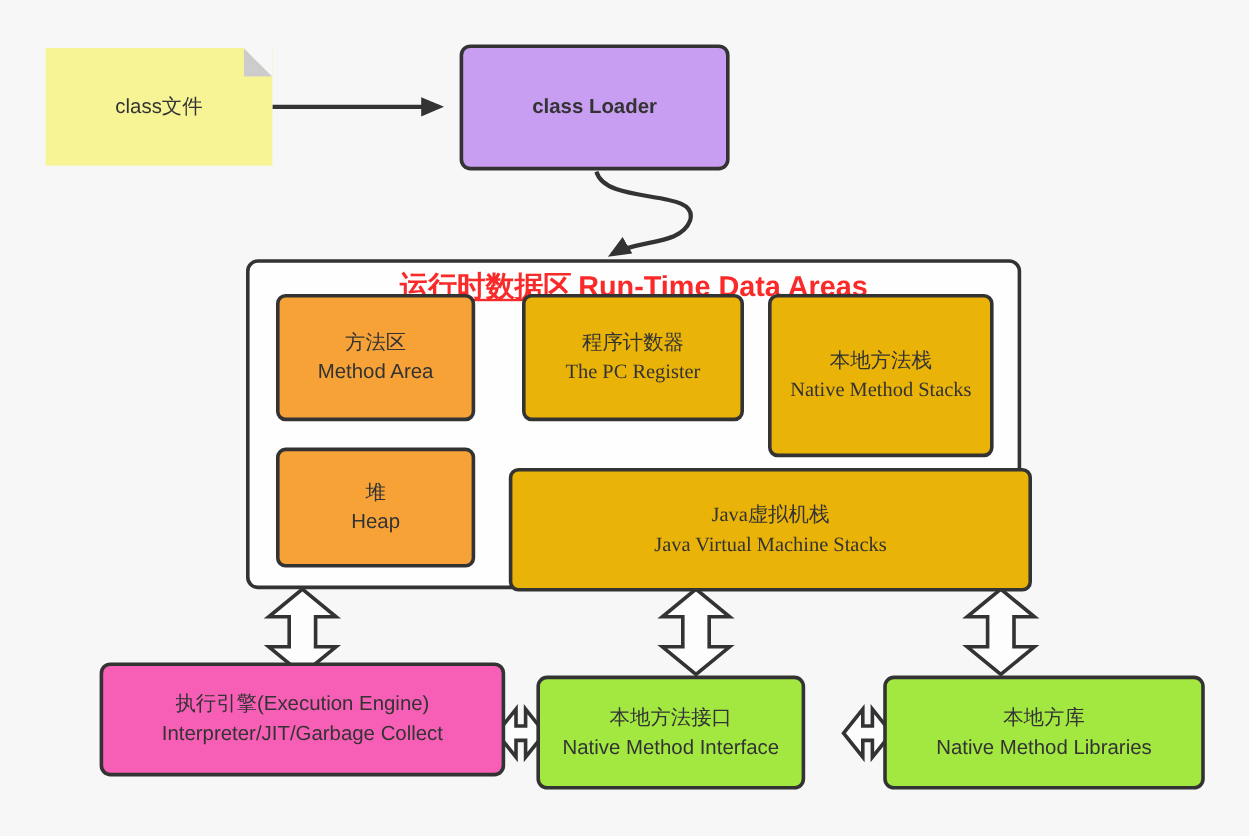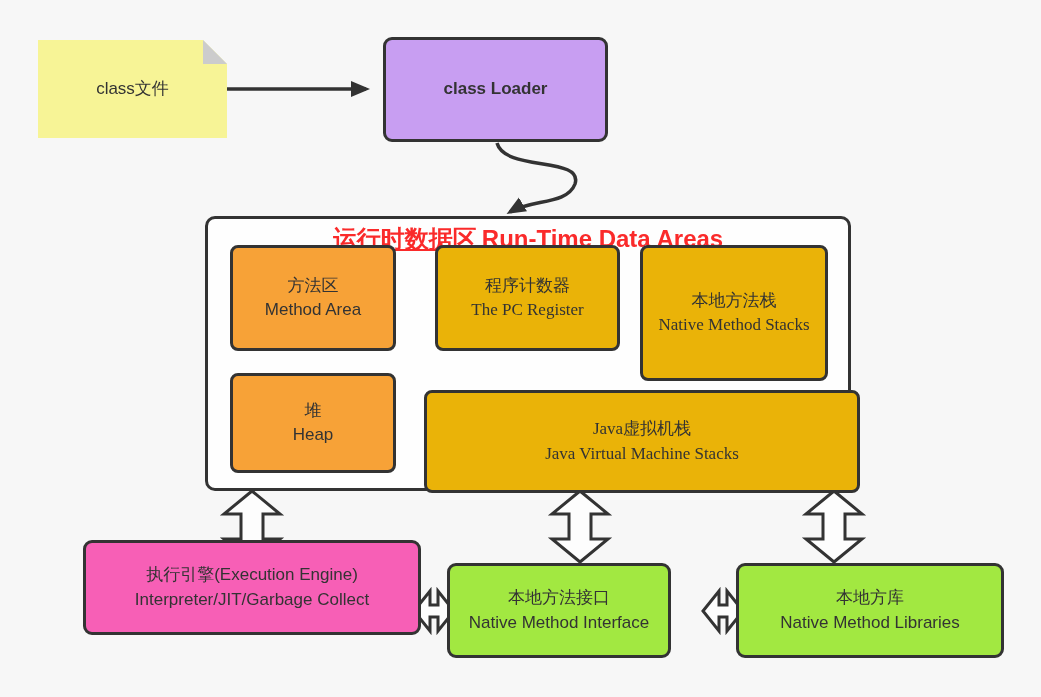--- a/index.html
+++ b/index.html
@@ -86,21 +86,21 @@
   .rt-title .en { margin-left: 5px; }
   .inner { border-radius: 8px; }
   .orange { background: #f7a237; }
   .periwinkle { background: #eab308; font-family: Liberation Serif, serif; }
   .method { left: 22px;  top: 26px;  width: 166px; height: 106px; }
   .pc     { left: 227px; top: 26px;  width: 185px; height: 106px; }
   .nms    { left: 432px; top: 26px;  width: 188px; height: 136px; }
   .heap   { left: 22px;  top: 154px; width: 166px; height: 100px; }
   .jvms   { left: 216px; top: 151px; width: 436px; height: 103px; margin-top: 20px; }
   .engine {
-    left: 83px; top: 540px;
+    left: 83px; top: 552px;
     width: 338px; height: 95px;
     background: #f75fb6;
   }
   .nmi {
     left: 447px; top: 563px;
     width: 224px; height: 95px;
     background: #a2e841;
   }
   .nml {
     left: 736px; top: 563px;

